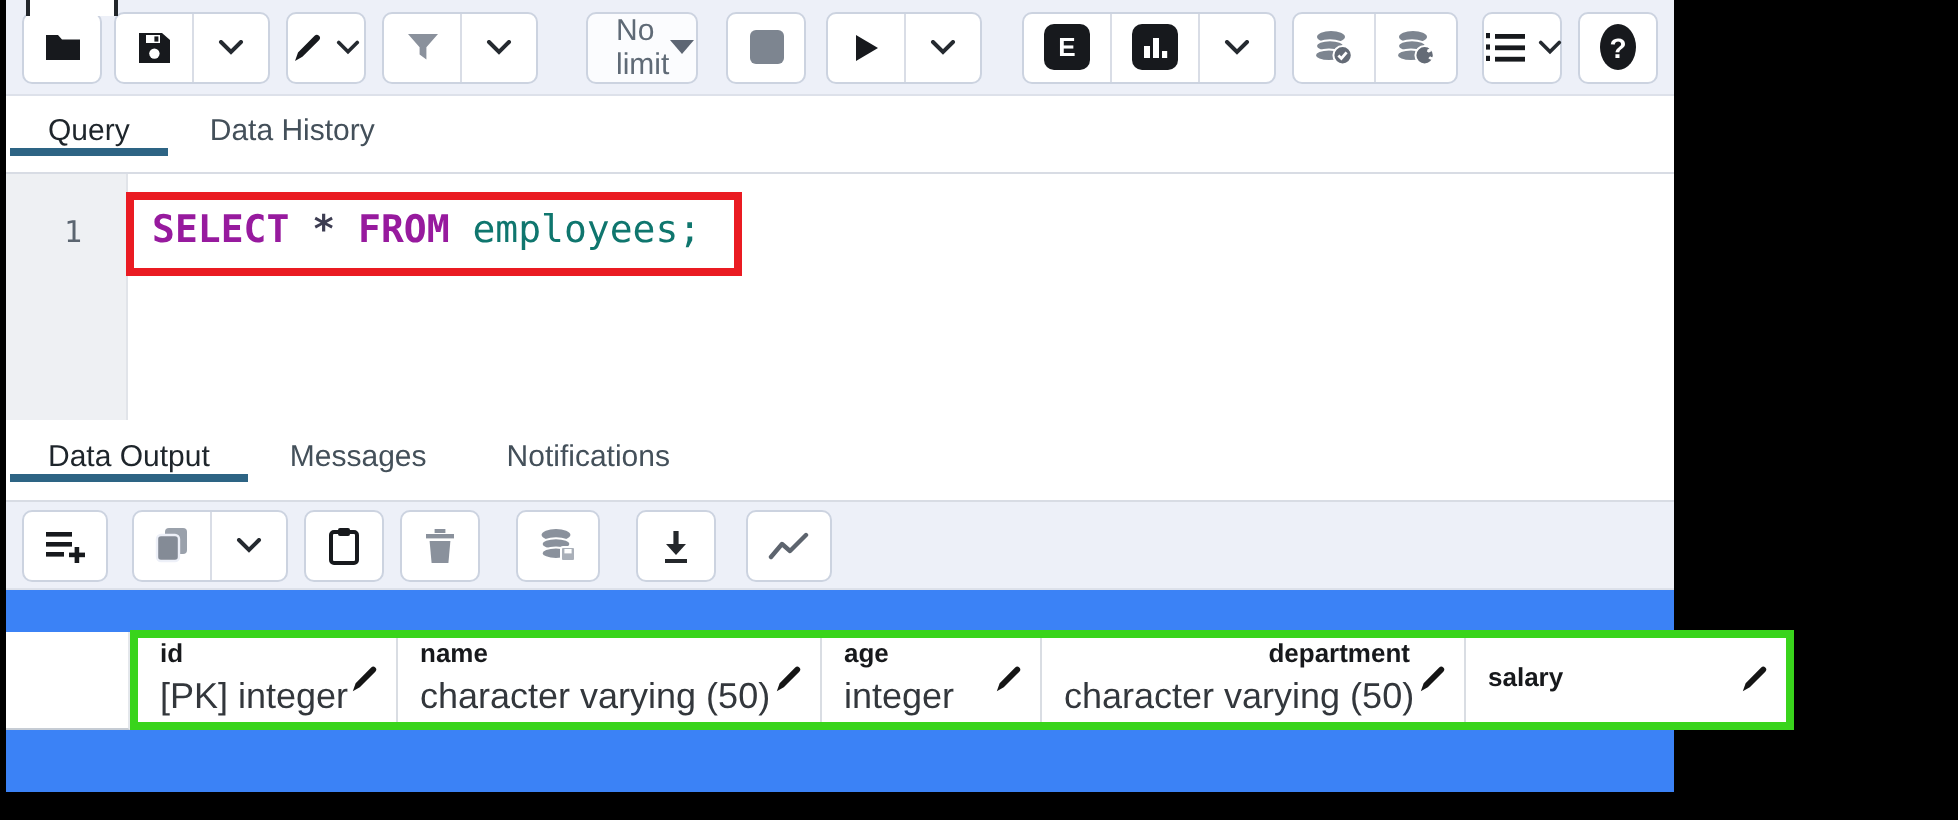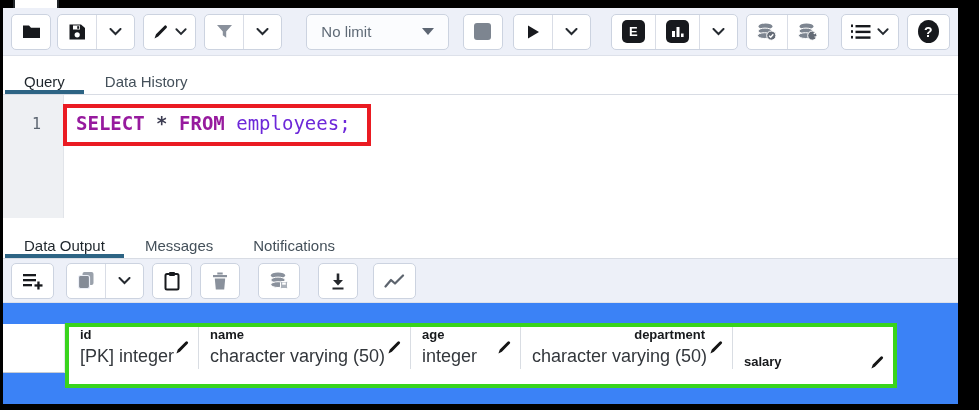--- a/index.html
+++ b/index.html
@@ -1,20 +1,20 @@
 <!DOCTYPE html>
 <html><head>
 <meta charset="utf-8">
 <style>
   html,body{margin:0;padding:0;background:#888;}
   .screen{position:relative;width:979px;height:410px;background:#000;overflow:hidden;
           font-family:"Liberation Sans",sans-serif;-webkit-font-smoothing:antialiased;}
   .notch{position:absolute;left:13px;top:0;width:42px;height:8px;background:#fff;
          border-left:2px solid #23272b;border-right:2px solid #23272b;z-index:3;}
-  .content{position:absolute;left:3px;top:8px;width:955px;height:396px;background:#fff;
+  .content{position:absolute;left:3px;top:0;width:834px;height:396px;background:#fff;
            display:flex;flex-direction:column;}
   
   .toolbar{background:#edf0f8;display:flex;align-items:center;padding:0 8px;
            border-bottom:1px solid #dde1ea;flex:none;box-sizing:border-box;}
   .tb1{height:48px;}
   .tb2{height:44px;}
   .btn,.group{background:#fff;border:1px solid #ccd3e0;border-radius:5px;height:36px;
               box-sizing:border-box;display:flex;align-items:center;}
   .btn{justify-content:center;padding:0 10px;min-width:40px;}
   .group{padding:0;align-items:stretch;}
@@ -22,51 +22,51 @@
   .seg+.seg{border-left:1px solid #d9dde6;}
   .combo{justify-content:space-between;width:152px;background:#fbfcfe;padding:0 14px;}
   .combo-label{font-size:15px;color:#5f6a76;}
   .caret{width:0;height:0;border-left:6px solid transparent;border-right:6px solid transparent;
          border-top:7px solid #5d6673;}
   .stop-sq{width:17px;height:17px;background:#7d8590;border-radius:3px;}
   .badge{width:23px;height:23px;background:#17191d;border-radius:5px;color:#fff;display:flex;
          align-items:center;justify-content:center;font-weight:bold;font-size:13px;}
   .badge.round{border-radius:50%;font-size:14px;}
   
-  .tabbar{display:flex;background:#fff;border-bottom:1px solid #d8dce4;flex:none;align-items:flex-end;}
+  .tabbar{display:flex;background:#fff;border-bottom:1px solid #d8dce4;flex:none;align-items:center;}
   .tabbar1{height:38px;}
   .tabbar2{height:40px;}
   .tab{display:flex;align-items:center;padding:0 19px;font-size:15px;color:#44505a;
        border-bottom:4px solid transparent;box-sizing:border-box;margin-left:2px;}
   .tab.active{color:#1e252b;border-bottom-color:#2d6484;}
   
   .editor{position:relative;height:123px;background:#fff;flex:none;}
   .gutter{position:absolute;left:0;top:0;bottom:0;width:60px;background:#eef0f3;border-right:1px solid #e1e4e9;}
   .lineno{position:absolute;top:20px;left:0;width:38px;text-align:right;
           font-family:"DejaVu Sans Mono",monospace;font-size:15px;color:#5b6570;}
   .codeline{position:absolute;left:73px;top:17px;font-family:"DejaVu Sans Mono",monospace;
             font-size:19px;white-space:pre;}
   .tok-kw{color:#971a9e;font-weight:bold;}
   .tok-op{color:#3d3d52;font-weight:bold;}
-  .tok-pl{color:#6d28d9;}
+  .tok-pl{color:#0f766e;}
   .red-box{position:absolute;left:60px;top:9px;width:308px;height:42px;
            border:4px solid #ea1b22;box-sizing:border-box;}
   
   .results{flex:1;background:#3b82f6;position:relative;padding-left:12px;}
   .grid-header-row{position:absolute;left:0;top:20px;display:flex;align-items:flex-start;}
   .corner-cell{width:62px;height:49px;background:#fff;border-right:1px solid #e4e7ec;
                border-bottom:1px solid #c6ccd4;box-sizing:border-box;margin-top:1px;}
   .green-box{display:flex;border:4px solid #39d41c;background:#fff;}
   .hcell{background:#fff;box-sizing:border-box;border-right:1px solid #d9dde3;
          display:flex;align-items:center;padding:4px 8px 5px 11px;height:42px;}
   .hcell:last-child{border-right:none;}
   .htext{flex:1;min-width:0;}
   .hname{font-size:13px;font-weight:bold;color:#17191c;line-height:1.4;}
   .htype{font-size:18px;color:#33373c;line-height:1.35;white-space:nowrap;}
-  .w-id{width:130px;} .w-name{width:212px;} .w-age{width:110px;gap:44px;} .w-dept{width:212px;text-align:right;} .w-sal{width:160px;margin-top:15px;}
+  .w-id{width:130px;} .w-name{width:212px;} .w-age{width:110px;gap:44px;} .w-dept{width:212px;text-align:right;} .w-sal{width:160px;}
   .pencil{margin-left:4px;flex:none;}
   
   .ml6{margin-left:6px;}.ml8{margin-left:8px;}.ml10{margin-left:10px;}.ml12{margin-left:12px;}
   .ml14{margin-left:14px;}.ml15{margin-left:15px;}.ml18{margin-left:18px;}.ml20{margin-left:20px;}.ml24{margin-left:24px;}
   svg{display:block;}
 </style>
 </head>
 <body>
 
 <div class="screen">

